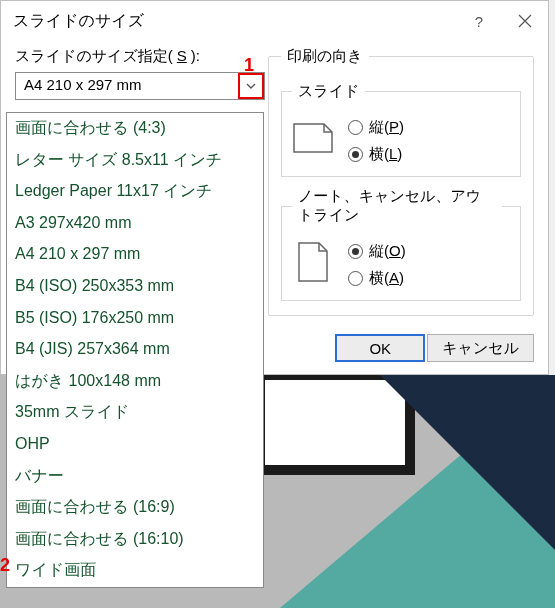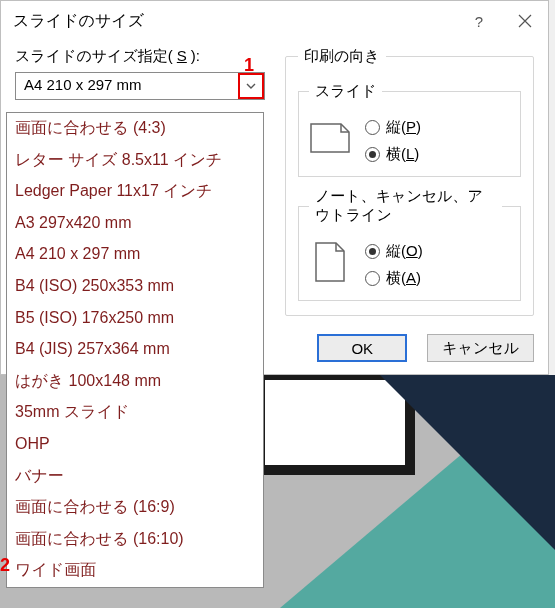--- a/index.html
+++ b/index.html
@@ -32,21 +32,21 @@
     height: 40px;
     padding: 0 0 0 12px;
   }
   .titlebar .title { flex: 1; font-size: 16px; }
   .titlebar .btn {
     width: 46px; height: 40px;
     display: flex; align-items: center; justify-content: center;
     font-size: 15px; color: #555;
   }
   .titlebar .btn svg { stroke: #555; }
-  .content { padding: 6px 14px 14px 14px; display: flex; gap: 20px; }
+  .content { padding: 6px 14px 14px 14px; display: flex; gap: 3px; }
   .left-col { width: 250px; }
   .label-row { font-size: 15px; margin-bottom: 6px; display:flex; align-items:baseline; gap:4px;}
   .accel { text-decoration: underline; }
   .annot { color:#e60000; font-weight:bold; font-size:18px; }
   .annot1 { position:absolute; left:244px; top:55px; z-index:10; }
   .annot2 { position:absolute; left:0px; top:555px; z-index:10; }
   .combo {
     position: relative;
     display: flex; align-items: stretch;
     border: 1px solid #8a8a8a;
@@ -64,21 +64,21 @@
     position:absolute;
     left:6px; top:112px;
     width:258px;
     border:1px solid #8a8a8a;
     background:#fff;
     z-index:5;
   }
   .dropdown .item {
     padding: 4px 8px 6px 8px;
     font-size:16px; line-height:1.35;
-    color:#7f1d1d;
+    color:#14532d;
     cursor:default;
     white-space:nowrap;
   }
   .right-col { flex:1; }
   fieldset.group {
     border:1px solid #d6d6d6; border-radius:2px;
     padding:10px 12px 14px 12px; margin-bottom:0;
   }
   fieldset.group > legend { padding:0 6px; font-size:15px;margin-top:8px; }
   .sub { border:1px solid #d6d6d6; padding:10px 18px 12px 10px; margin-top:6px; margin-bottom:10px; }
@@ -87,21 +87,21 @@
   .orient-icon { width:42px; height:50px; display:flex; align-items:center; justify-content:center; }
   .radios { display:flex; flex-direction:column; gap:8px;margin-top:7px; }
   .radio { display:flex; align-items:center; gap:6px; font-size:15px; }
   .radio .dot {
     width:15px; height:15px; border:1px solid #555; border-radius:50%;
     display:inline-flex; align-items:center; justify-content:center;
   }
   .radio.checked .dot::after {
     content:""; width:7px; height:7px; background:#333; border-radius:50%;
   }
-  .dlg-buttons { position:absolute; right:14px; bottom:12px; display:flex; gap:20px; }
+  .dlg-buttons { position:absolute; right:14px; bottom:12px; display:flex; gap:2px; }
   .dlg-buttons .b {
     min-width:90px; height:28px; padding: 0 14px;
     display:flex; align-items:center; justify-content:center;
     background:#ececec; border:1px solid #b0b0b0;
     font-size:15px;
   }
   .dlg-buttons .b.primary { border:2px solid #2a6fd6; }
 </style>
 </head>
 <body>

